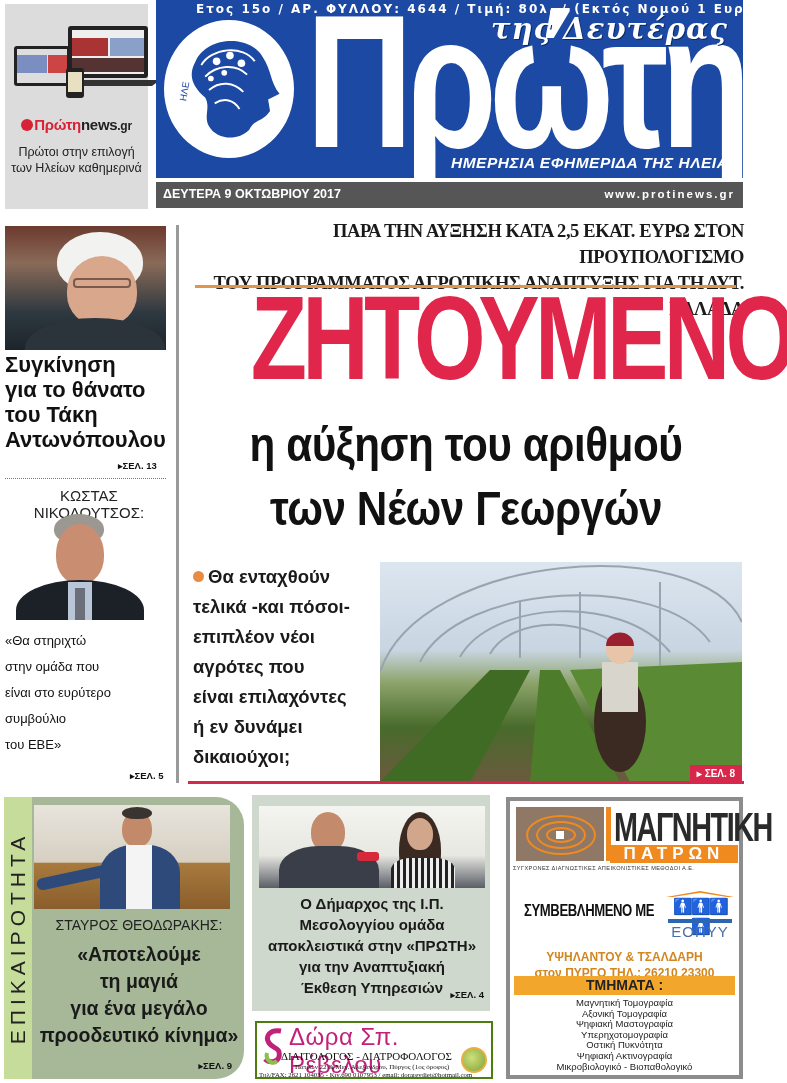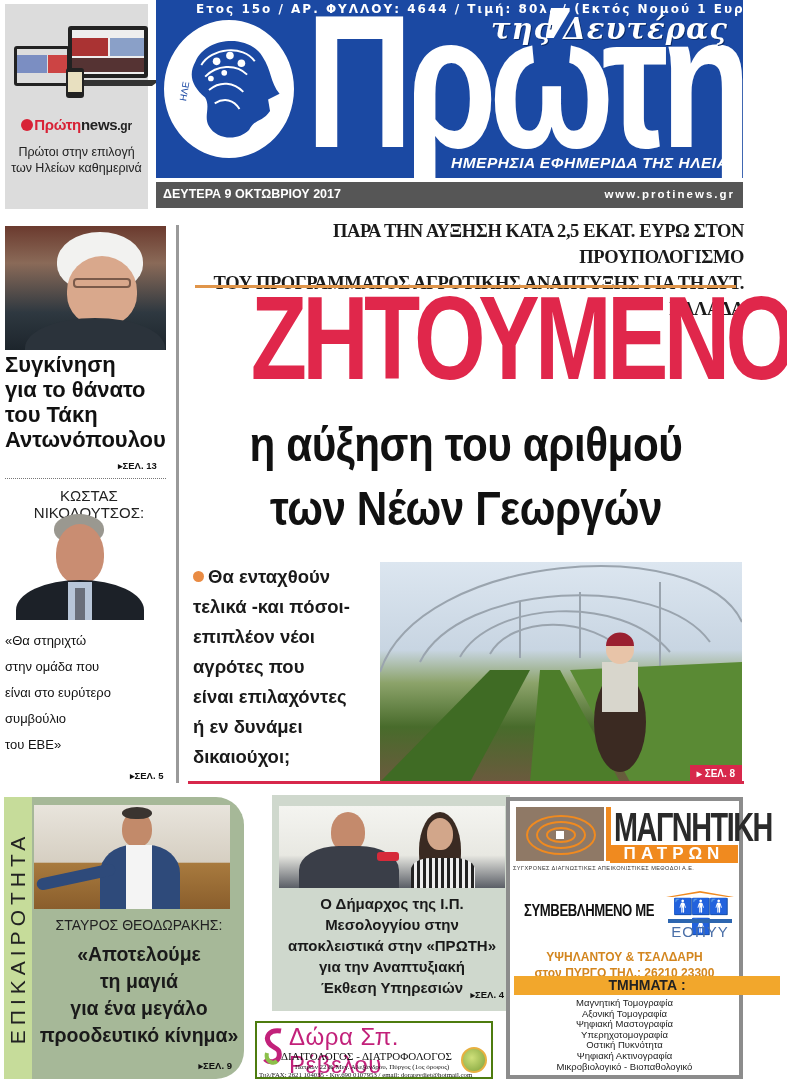--- a/index.html
+++ b/index.html
@@ -124,21 +124,21 @@
     .topical-side span {
       position: absolute; left: 50%; top: 50%; transform: translate(-50%,-50%) rotate(-90deg);
       white-space: nowrap; font-size: 21px; letter-spacing: 5px; color: #222;
     }
     .topical-photo { position: absolute; left: 30px; top: 8px; width: 196px; height: 104px; background: linear-gradient(180deg,#e8e4dc 0%, #d6cfc2 55%, #a87a3e 56%, #8a5e2c 100%); overflow: hidden; }
     .topical-kicker { position: absolute; left: 30px; top: 120px; width: 210px; text-align: center; font-size: 14px; color: #222; }
     .topical-title { position: absolute; left: 30px; top: 144px; width: 210px; text-align: center; font-weight: bold; font-size: 19.5px; line-height: 27px; color: #1a1a1a; }
     .topical-pg { position: absolute; right: 12px; bottom: 8px; text-align: right; }
 
     .mayor {
-      left: 272px; top: 795px; width: 238px; height: 216px; background: #cfd8cd;
+      left: 252px; top: 795px; width: 238px; height: 216px; background: #cfd8cd;
     }
     .mayor-photo { position: absolute; left: 7px; top: 11px; width: 226px; height: 82px; overflow: hidden; background: linear-gradient(180deg,#f4f4f0 0%, #e8e8e2 60%, #5a5e66 100%); }
     .mayor-title { position: absolute; left: 4px; top: 98px; width: 232px; text-align: center; font-weight: bold; font-size: 15px; line-height: 21px; color: #1a1a1a; }
     .mayor-pg { position: absolute; right: 6px; top: 194px; }
 
     .ad-diet {
       left: 255px; top: 1021px; width: 238px; height: 58px; border: 2px solid #4d7c0f; background: #fff; overflow: hidden;
     }
     .ad-diet .logo { position: absolute; left: 6px; top: 4px; width: 20px; height: 38px; }
     .ad-diet .name { position: absolute; left: 32px; top: 0px; font-size: 24px; color: #c2217a; letter-spacing: 0.5px; }
@@ -156,21 +156,21 @@
     .mag-bar { position: absolute; left: 96px; top: 6px; width: 5px; height: 54px; background: #f08a1f; }
     .mag-city { position: absolute; left: 100px; top: 44px; width: 128px; height: 18px; background: #f08a1f; color: #fff; font-size: 17px; line-height: 18px; text-align: center; letter-spacing: 5px; font-weight: bold; }
     .mag-desc { position: absolute; left: 3px; top: 64px; width: 225px; font-size: 5.6px; letter-spacing: 0.4px; color: #333; white-space: nowrap; }
     .mag-contract { position: absolute; left: 14px; top: 101px; font-weight: bold; font-size: 16px; color: #111; letter-spacing: -0.5px; transform: scaleX(0.82); transform-origin: left top; white-space: nowrap; }
     .eopyy { position: absolute; left: 156px; top: 90px; width: 68px; height: 52px; }
     .eopyy .roof { position: absolute; left: 0; top: 0; width: 68px; height: 6px; background: #f08a1f; clip-path: polygon(0 100%, 50% 0, 100% 100%, 90% 100%, 50% 30%, 10% 100%); }
     .eopyy .people { position: absolute; left: 6px; top: 6px; width: 56px; height: 20px; color: #4d5b78; font-size: 16px; line-height: 20px; letter-spacing: -2px; text-align: center; }
     .eopyy .strip { position: absolute; left: 2px; top: 28px; width: 64px; height: 4px; background: #2d66b0; }
     .eopyy .label { position: absolute; left: 0; top: 32px; width: 68px; text-align: center; font-weight: normal; font-size: 15px; color: #4a6fa8; letter-spacing: 1px; }
     .mag-addr { position: absolute; left: 0; top: 148px; width: 229px; text-align: center; font-weight: bold; font-size: 12px; line-height: 16px; color: #d3861f; }
-    .mag-dept-bar { position: absolute; left: 4px; top: 175px; width: 266px; height: 19px; background: #f2a72c; color: #222; text-align: center; font-weight: bold; font-size: 14px; line-height: 19px; }
+    .mag-dept-bar { position: absolute; left: 4px; top: 175px; width: 221px; height: 19px; background: #f2a72c; color: #222; text-align: center; font-weight: bold; font-size: 14px; line-height: 19px; }
     .mag-list { position: absolute; left: 0; top: 197px; width: 229px; text-align: center; font-size: 9.5px; line-height: 10.6px; color: #222; list-style: none; }
   </style>
 </head>
 <body>
 
 <div class="abs promo">
   <svg class="abs devices" viewBox="0 0 150 75" style="left:5px;top:20px;">
     <rect x="58" y="2" width="80" height="52" rx="3" fill="#222"></rect>
     <rect x="62" y="6" width="72" height="44" fill="#eee"></rect>
     <rect x="62" y="14" width="36" height="18" fill="#a33"></rect>
@@ -318,21 +318,21 @@
   <div class="mayor-photo">
     <div class="face" style="left:52px;top:6px;width:34px;height:40px;background:#c48a6c;"></div>
     <div class="face" style="left:20px;top:40px;width:100px;height:60px;background:#3a3e48;border-radius:40% 40% 0 0;"></div>
     <div class="face" style="left:140px;top:6px;width:42px;height:76px;background:#3a2a22;"></div>
     <div class="face" style="left:148px;top:12px;width:26px;height:32px;background:#d2a68a;"></div>
     <div class="face" style="left:132px;top:52px;width:64px;height:40px;background:repeating-linear-gradient(90deg,#222 0 3px,#eee 3px 6px);border-radius:30% 30% 0 0;"></div>
     <div class="face" style="left:98px;top:46px;width:22px;height:9px;background:#d62a3a;border-radius:3px;"></div>
   </div>
   <div class="mayor-title">
     <div>Ο Δήμαρχος της Ι.Π.</div>
-    <div>Μεσολογγίου στην</div>
+    <div>Μεσολογγίου ομάδα</div>
     <div>αποκλειστικά στην «ΠΡΩΤΗ»</div>
     <div>για την Αναπτυξιακή</div>
     <div>Έκθεση Υπηρεσιών</div>
   </div>
   <div class="pg mayor-pg">ΣΕΛ. 4</div>
 </div>
 
 <div class="abs ad-diet">
   <svg class="logo" viewBox="0 0 20 38">
     <path d="M18,4 C6,2 2,10 6,16 C10,22 18,20 16,30 C14,36 6,36 2,32" stroke="#c2217a" stroke-width="5" fill="none"></path>

